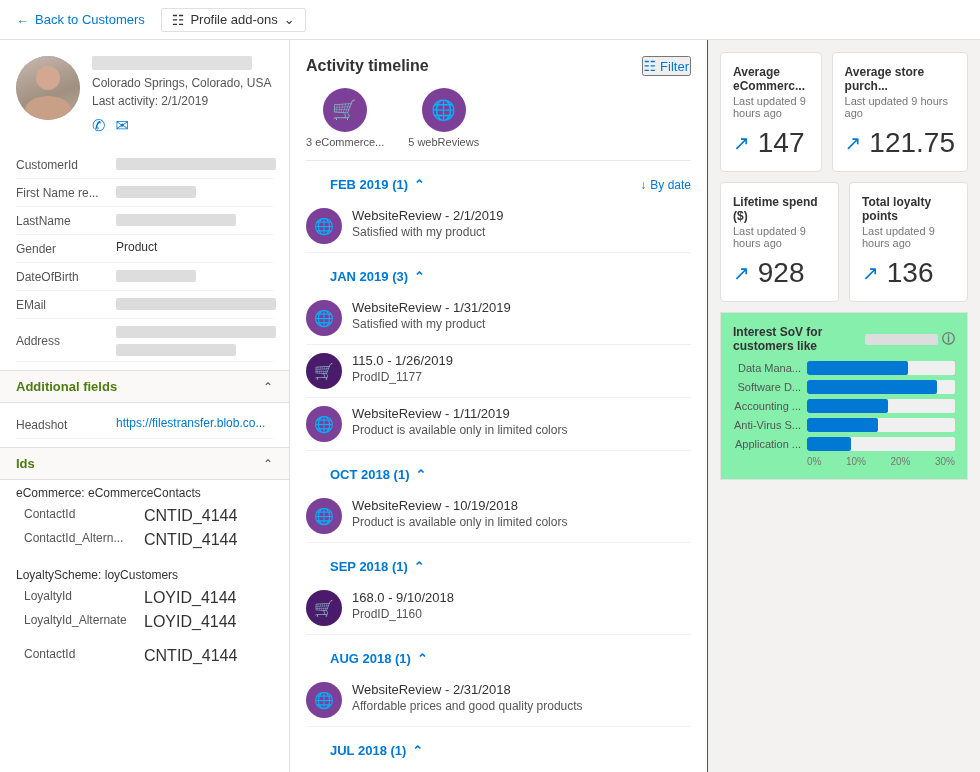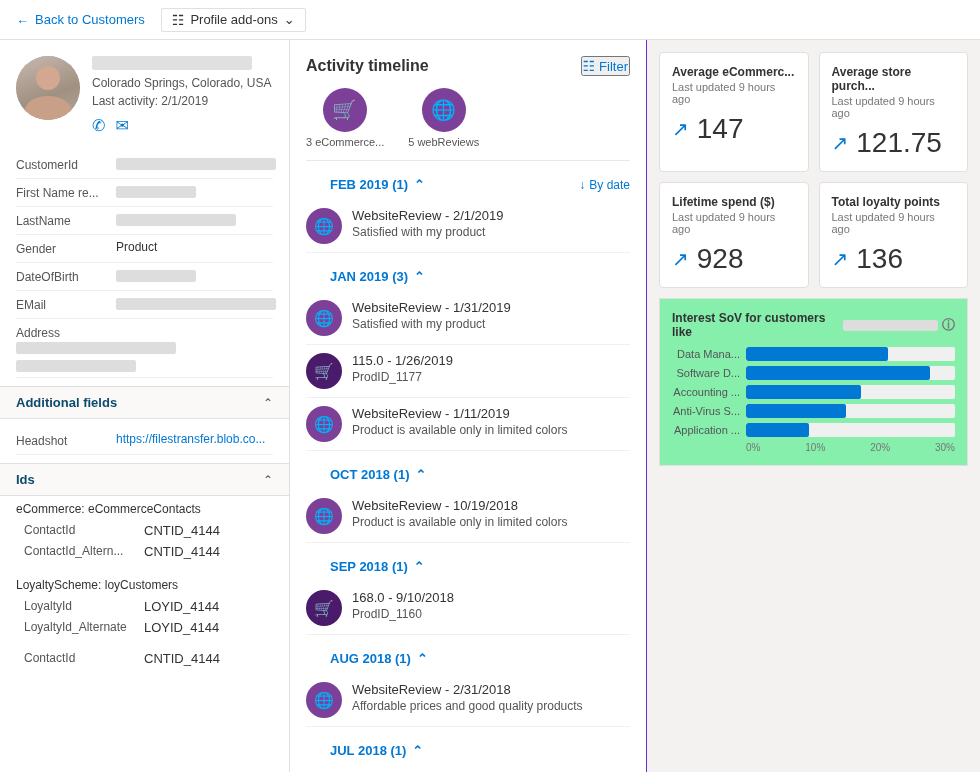--- a/index.html
+++ b/index.html
@@ -100,34 +100,34 @@
 
     .section-header {
       display: flex; align-items: center; justify-content: space-between;
       padding: 8px 16px;
       background: #faf9f8;
       border-top: 1px solid #e0e0e0;
       border-bottom: 1px solid #e0e0e0;
       cursor: pointer;
     }
     .section-header-title {
-      font-size: 13px; font-weight: 600; color: #0c4a6e;
+      font-size: 13px; font-weight: 600; color: #4d7c0f;
     }
     .section-chevron { color: #555; font-size: 12px; }
 
     .additional-fields { padding: 8px 16px; }
 
     .ids-section { padding: 0 16px 8px; }
     .ids-group { margin-bottom: 10px; }
     .ids-group-title { font-size: 12px; font-weight: 400; color: #333; margin-bottom: 4px; padding-top: 6px; }
     .id-row {
       display: flex; padding: 3px 8px;
     }
     .id-label { width: 120px; min-width: 120px; font-size: 12px; color: #555; }
-    .id-value { font-size: 13px; color: #333; font-weight: 500; }
+    .id-value { font-size: 16px; color: #333; font-weight: 500; }
 
     
     .center-panel {
       flex: 1;
       background: #fff;
       border-right: 1px solid #6d28d9;
       overflow-y: auto;
       padding: 16px;
       min-width: 320px;
     }
@@ -185,21 +185,21 @@
     }
     .timeline-dot-dark {
       background: #4a1a6b;
     }
     .timeline-item-content { flex: 1; }
     .timeline-item-title { font-size: 13px; font-weight: 500; color: #333; }
     .timeline-item-desc { font-size: 12px; color: #555; margin-top: 2px; }
 
     
     .right-panel {
-      width: 333px;
+      width: 272px;
       flex-shrink: 0;
       background: #f3f2f1;
       overflow-y: auto;
       padding: 12px;
       display: flex;
       flex-direction: column;
       gap: 10px;
     }
 
     .metric-card {
@@ -323,21 +323,21 @@
       </div>
 
 
       <div class="field-row">
         <div class="field-label">EMail</div>
         <div class="field-value">
           <span class="field-blurred-lg"></span>
         </div>
       </div>
 
-      <div class="field-row" style="align-items:flex-start;flex-direction:column;">
+      <div class="field-row" style="align-items:center;">
         <div class="field-label">Address</div>
         <div class="field-value field-blurred-multi">
           <span class="field-blurred-lg"></span>
           <span class="field-blurred"></span>
         </div>
       </div>
 
     </div>
 
     <div class="section-header">

